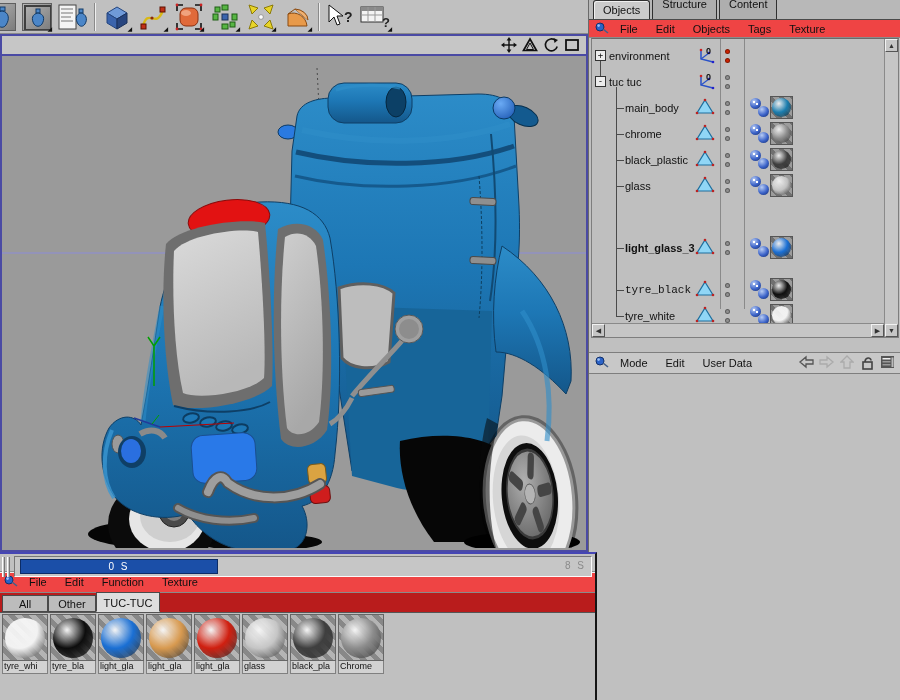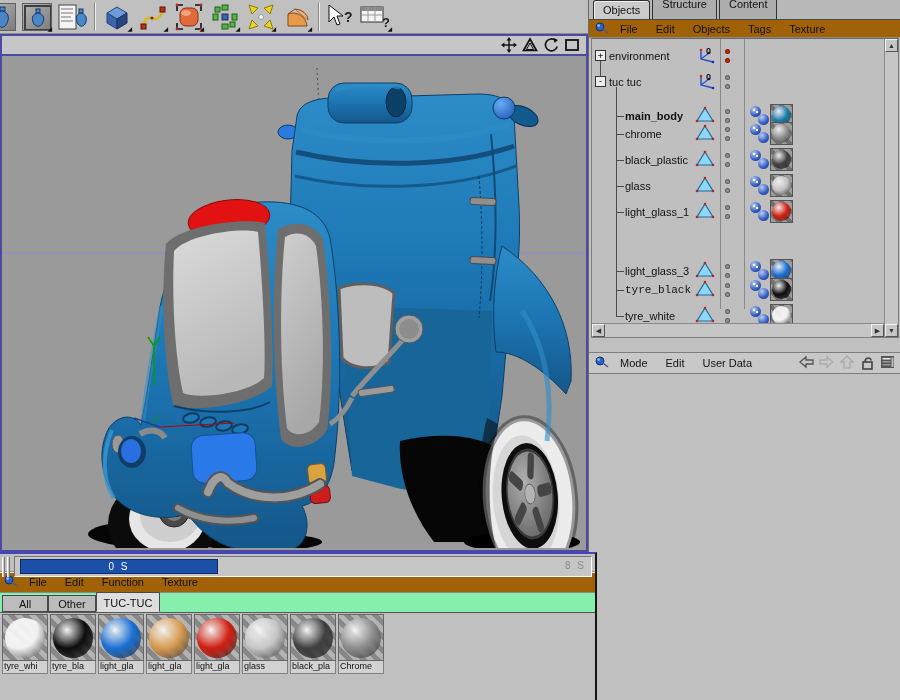--- a/index.html
+++ b/index.html
@@ -21,21 +21,21 @@
     align-items:center;justify-content:flex-end;gap:4px;padding-right:6px;}
   .vpic{width:17px;height:16px;display:flex;align-items:center;justify-content:center;}
   #vp-canvas{position:relative;width:584px;height:492px;background:#9a9a9a;overflow:hidden;}
 
   
   #right-panel{position:absolute;left:588px;top:0;width:312px;height:700px;background:#c0c0c0;border-left:1px solid #6a6a6a;}
   #om-tabs{height:20px;display:flex;align-items:flex-end;padding-left:4px;border-bottom:1px solid #4a4a4a;background:#b8b8b8;}
   .tab{border:1px solid #303030;border-bottom:none;padding:2px 9px 2px;background:#aeaeae;margin-right:2px;
     border-radius:3px 3px 0 0;height:24px;line-height:12px;}
   .tab.active{background:#cbcbcb;height:19px;line-height:15px;box-shadow:inset 1px 1px 0 #f0f0f0;}
-  .menurow{display:flex;align-items:center;gap:0;background:#a16207;}
+  .menurow{display:flex;align-items:center;gap:0;background:#ef4444;}
   #om-menu{height:18px;border-bottom:1px solid #8a8a8a;padding-left:4px;}
   .menu-item{padding:0 9px;white-space:nowrap;}
   .pin{margin:0 2px 0 2px;flex:0 0 auto;}
 
   #om-list{position:absolute;left:2px;top:38px;width:308px;height:300px;background:#bfbfbf;
     border:1px solid #7e7e7e;border-top-color:#6a6a6a;}
   #om-rows{position:absolute;left:0;top:0;right:14px;bottom:14px;overflow:hidden;}
   .colsep{position:absolute;top:0;bottom:14px;width:1px;background:#8a8a8a;}
   .colsep.c1{left:128px;} .colsep.c2{left:152px;}
   .om-row{position:absolute;left:0;width:292px;height:26px;}
@@ -73,21 +73,21 @@
   #bottom-panel{position:absolute;left:0;top:552px;width:597px;height:148px;background:#c0c0c0;
     border-top:2px solid #4646b4;border-right:2px solid #151515;z-index:5;}
   #tl-row{position:relative;height:18px;border-bottom:1px solid #8a8a8a;box-shadow:0 1px 0 #f0f0f0;}
   .grip{position:absolute;top:3px;width:3px;height:20px;background:#c8c8c8;border-left:1px solid #fff;border-right:1px solid #777;}
   #tl-track{position:absolute;left:14px;right:3px;top:2px;height:21px;background:#c6c6c6;
     border-top:1px solid #777;border-left:1px solid #777;border-bottom:1px solid #fbfbfb;border-right:1px solid #fbfbfb;}
   #tl-handle{position:absolute;left:5px;top:2px;width:198px;height:15px;background:#1b4fa8;border:1px solid #0c2c66;
     color:#fff;font-size:10px;display:flex;align-items:center;justify-content:center;letter-spacing:2px;}
   #tl-end{position:absolute;right:5px;top:3px;color:#8a8a8a;font-size:10px;letter-spacing:2px;}
   #mat-menu{height:21px;border-bottom:1px solid #8a8a8a;box-shadow:0 1px 0 #f0f0f0;padding-left:2px;}
-  #mat-tabs{height:20px;display:flex;align-items:flex-end;padding-left:2px;border-bottom:1px solid #555;background:#86efac;}
+  #mat-tabs{height:20px;display:flex;align-items:flex-end;padding-left:2px;border-bottom:1px solid #555;background:#b91c1c;}
   .mtab{border:1px solid #4a4a4a;padding:2px 0;text-align:center;background:#bcbcbc;height:17px;line-height:13px;}
   .mtab.t0{width:46px;} .mtab.t1{width:48px;} .mtab.t2{width:64px;}
   .mtab.active{background:#dedede;height:20px;line-height:16px;border-bottom-color:#dedede;}
   #swatches{display:flex;padding:1px 0 0 2px;}
   .swatch{width:47px;margin-right:1px;}
   .sw-icon{width:46px;height:47px;border:1px solid #666;
     background:repeating-linear-gradient(45deg,#b4b4b4 0 5px,#888 5px 10px);
     display:flex;align-items:center;justify-content:center;}
   .sw-icon .sphere{width:40px;height:40px;}
   .sw-label{width:46px;height:13px;background:#d2d2d2;border:1px solid #808080;border-top:none;
@@ -461,21 +461,21 @@
               <circle cx="18" cy="16" r="1.3" fill="#22c"></circle>
               <circle cx="14" cy="7" r="1.3" fill="#22c"></circle>
               <text x="11" y="8" font-size="9" font-weight="bold" fill="#111">0</text>
             </svg></span>
         <span class="dots">
             <i class="dot" style="background: rgb(143, 143, 143);"></i>
             <i class="dot" style="background: rgb(143, 143, 143);"></i>
           </span>
       </div>
 
-      <div class="om-row" style="top:64px;font-weight:bold;">
+      <div class="om-row" style="top:56px;">
         <span class="guide" style="left:24px;top:13px;width:8px;height:1px;"></span>
         <span class="om-label child">main_body</span>
         <span class="type-icon"><svg width="20" height="18">
               <polygon points="10,2 18,15 2,15" fill="#90d6f6" stroke="#1e6f9e" stroke-width="1.2"></polygon>
               <circle cx="10" cy="2" r="1.3" fill="#b22"></circle>
               <circle cx="18" cy="15" r="1.3" fill="#b22"></circle>
               <circle cx="2" cy="15" r="1.3" fill="#b22"></circle>
             </svg></span>
         <span class="dots">
             <i class="dot" style="background: rgb(143, 143, 143);"></i>
@@ -537,40 +537,21 @@
         <span class="dots">
             <i class="dot" style="background: rgb(143, 143, 143);"></i>
             <i class="dot" style="background: rgb(143, 143, 143);"></i>
           </span>
         <span class="tag tag1"></span>
         <span class="tag tag2"></span>
         <span class="thumb">
             <i class="sphere" style="background: radial-gradient(circle at 35% 30%, rgba(255, 255, 255, 0.85) 0%, rgb(194, 194, 194) 48%, rgba(0, 0, 0, 0.55) 97%);"></i>
           </span>
       </div>
-      <div class="om-row" style="top:160px;">
-        <span class="guide" style="left:24px;top:13px;width:8px;height:1px;"></span>
-        <span class="om-label child">light_glass_1</span>
-        <span class="type-icon"><svg width="20" height="18">
-              <polygon points="10,2 18,15 2,15" fill="#90d6f6" stroke="#1e6f9e" stroke-width="1.2"></polygon>
-              <circle cx="10" cy="2" r="1.3" fill="#b22"></circle>
-              <circle cx="18" cy="15" r="1.3" fill="#b22"></circle>
-              <circle cx="2" cy="15" r="1.3" fill="#b22"></circle>
-            </svg></span>
-        <span class="dots">
-            <i class="dot" style="background: rgb(143, 143, 143);"></i>
-            <i class="dot" style="background: rgb(143, 143, 143);"></i>
-          </span>
-        <span class="tag tag1"></span>
-        <span class="tag tag2"></span>
-        <span class="thumb">
-            <i class="sphere" style="background: radial-gradient(circle at 35% 30%, rgba(255, 255, 255, 0.85) 0%, rgb(208, 31, 16) 48%, rgba(0, 0, 0, 0.55) 97%);"></i>
-          </span>
-      </div>
-      <div class="om-row" style="top:219px;">
+      <div class="om-row" style="top:196px;font-weight:bold;">
         <span class="guide" style="left:24px;top:13px;width:8px;height:1px;"></span>
         <span class="om-label child">light_glass_3</span>
         <span class="type-icon"><svg width="20" height="18">
               <polygon points="10,2 18,15 2,15" fill="#90d6f6" stroke="#1e6f9e" stroke-width="1.2"></polygon>
               <circle cx="10" cy="2" r="1.3" fill="#b22"></circle>
               <circle cx="18" cy="15" r="1.3" fill="#b22"></circle>
               <circle cx="2" cy="15" r="1.3" fill="#b22"></circle>
             </svg></span>
         <span class="dots">
             <i class="dot" style="background: rgb(143, 143, 143);"></i>

